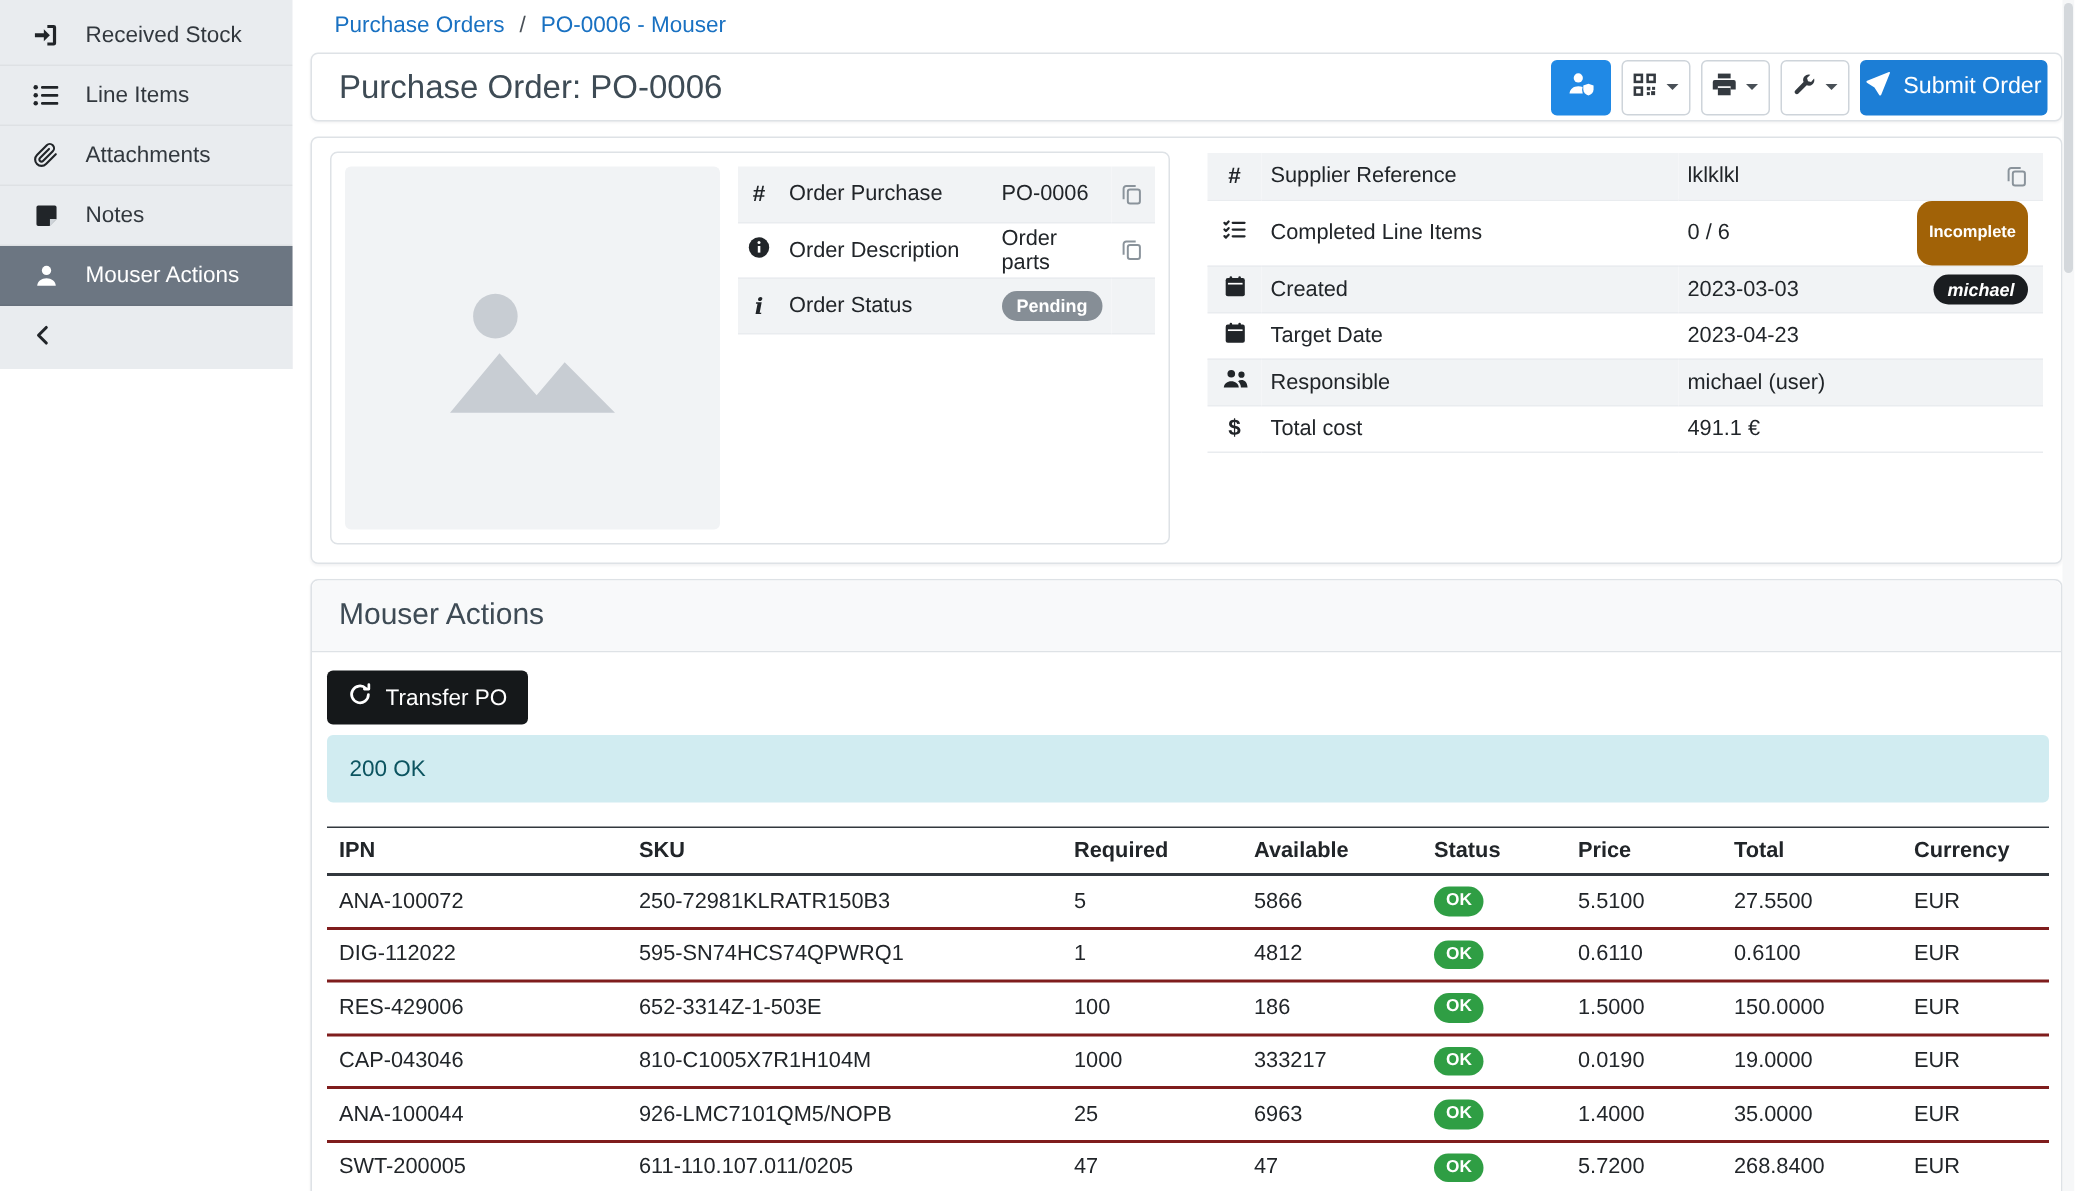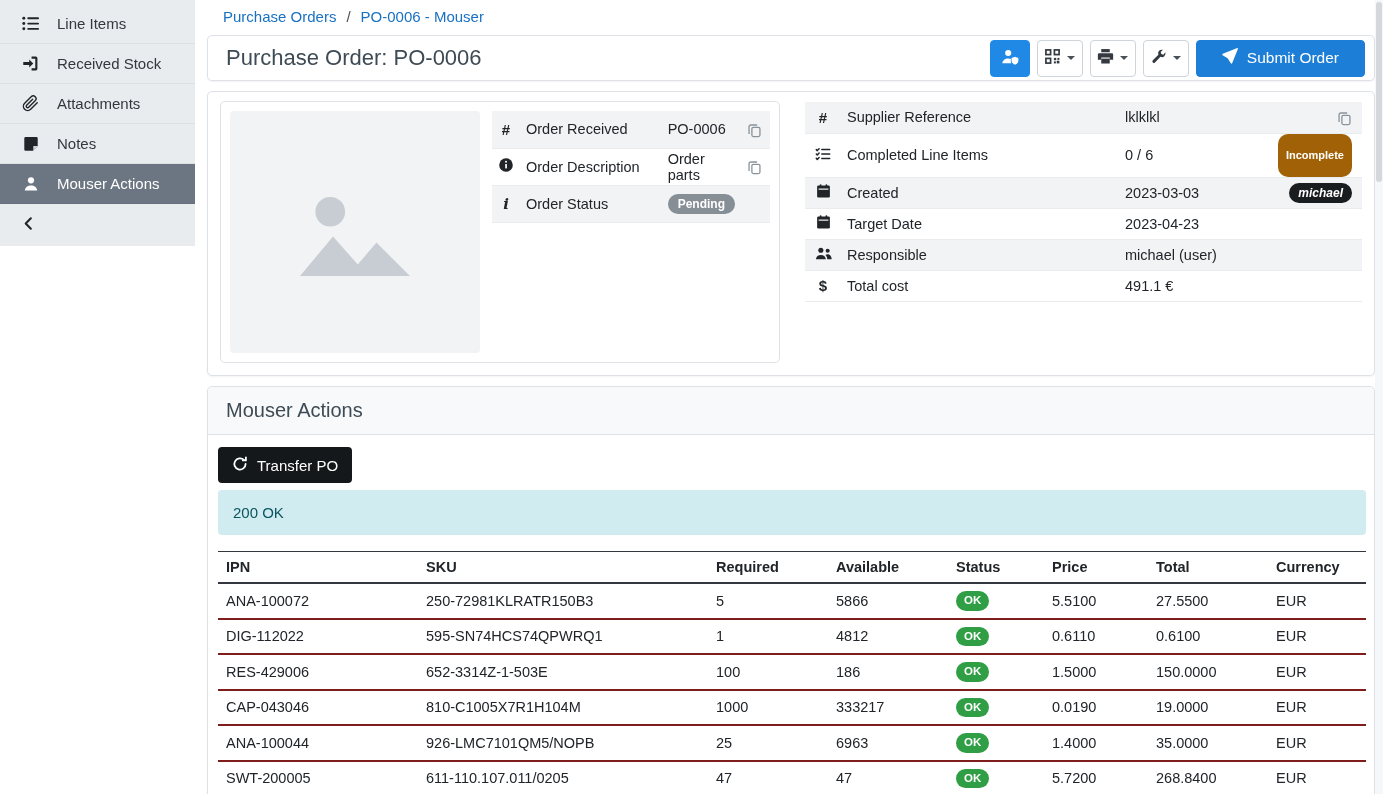--- a/index.html
+++ b/index.html
@@ -35,21 +35,21 @@
   .header-panel { height:46px; display:flex; align-items:center; justify-content:space-between; padding:0 9px 0 18px; }
   .page-title { margin:0; font-size:22px; font-weight:500; color:#3e4b55; }
 
   .actions { display:flex; align-items:center; gap:7px; }
   .btn { height:37px; display:inline-flex; align-items:center; justify-content:center;
     border-radius:4px; border:1px solid transparent; background:#fff; cursor:pointer;
     font-family:inherit; font-size:15px; padding:0; }
   .btn-icon-blue { width:40px; background:#2089e5; border-color:#2089e5; color:#fff; }
   .btn-light { width:46px; border-color:#ced4da; color:#343a40; gap:6px; }
   .caret { width:0; height:0; border-left:4px solid transparent; border-right:4px solid transparent; border-top:4.5px solid #495057; }
-  .btn-submit { background:#1c7ed6; border-color:#1c7ed6; color:#fff; padding:0 25px; gap:9px; font-size:15.5px; }
+  .btn-submit { background:#1c7ed6; border-color:#1c7ed6; color:#fff; padding:0 3px; gap:9px; font-size:15.5px; }
 
   
   .details-panel { display:flex; gap:25px; padding:9px 12px; min-height:285px; align-items:flex-start; }
   .detail-card { flex:0 0 560px; border:1px solid #dee2e6; border-radius:5px; padding:9px; display:flex; gap:12px; }
   .thumb { width:250px; height:242px; flex:0 0 250px; background:#f1f3f5; border-radius:4px;
     display:flex; align-items:center; justify-content:center; }
 
   table.kv { border-collapse:collapse; width:100%; font-size:14.5px; align-self:flex-start; }
   table.kv tr:nth-child(odd) { background:#f1f3f5; }
   table.kv td { padding:0 6px; border-bottom:1px solid #e9ecef; vertical-align:middle; }
@@ -97,38 +97,38 @@
 </head>
 <body>
 
 <div class="app">
 
   <aside class="sidebar">
     <nav class="side-nav">
       <div class="side-item">
         <span class="sic">
           <svg width="17" height="17" viewBox="0 0 16 16" fill="currentColor">
+              <path d="M9 1.5h4A1.5 1.5 0 0 1 14.5 3v10A1.5 1.5 0 0 1 13 14.5H9v-2h3.5v-9H9z"></path>
+              <path d="M6.8 4.2 10.6 8l-3.8 3.8V9.3H1.2V6.7h5.6z"></path>
+            </svg>
+        </span>
+        <span>Received Stock</span>
+      </div>
+      <div class="side-item">
+        <span class="sic">
+          <svg width="17" height="17" viewBox="0 0 16 16" fill="currentColor">
               <circle cx="1.7" cy="3" r="1.4"></circle>
               <rect x="5" y="2.2" width="11" height="1.7" rx=".8"></rect>
               <circle cx="1.7" cy="8" r="1.4"></circle>
               <rect x="5" y="7.2" width="11" height="1.7" rx=".8"></rect>
               <circle cx="1.7" cy="13" r="1.4"></circle>
               <rect x="5" y="12.2" width="11" height="1.7" rx=".8"></rect>
             </svg>
         </span>
         <span>Line Items</span>
-      </div>
-      <div class="side-item">
-        <span class="sic">
-          <svg width="17" height="17" viewBox="0 0 16 16" fill="currentColor">
-              <path d="M9 1.5h4A1.5 1.5 0 0 1 14.5 3v10A1.5 1.5 0 0 1 13 14.5H9v-2h3.5v-9H9z"></path>
-              <path d="M6.8 4.2 10.6 8l-3.8 3.8V9.3H1.2V6.7h5.6z"></path>
-            </svg>
-        </span>
-        <span>Received Stock</span>
       </div>
       <div class="side-item">
         <span class="sic">
           <svg width="17" height="17" viewBox="0 0 24 24" fill="none" stroke="currentColor" stroke-width="2" stroke-linecap="round" stroke-linejoin="round">
               <path d="M21.44 11.05l-9.19 9.19a6 6 0 0 1-8.49-8.49l9.19-9.19a4 4 0 0 1 5.66 5.66l-9.2 9.19a2 2 0 0 1-2.83-2.83l8.49-8.48"></path>
             </svg>
         </span>
         <span>Attachments</span>
       </div>
       <div class="side-item">
@@ -236,21 +236,21 @@
               <svg width="132" height="112" viewBox="0 0 24 20" fill="#c8cdd3">
                   <circle cx="7.5" cy="6.5" r="2.7"></circle>
                   <path d="M2 18.2l6-7.2 4.5 5.1 3.4-4 6.1 6.1z"></path>
                 </svg>
             </span>
           </div>
           <table class="kv kv-left">
             <tbody>
                 <tr>
               <td class="ic"><span class="glyph">#</span></td>
-              <td class="lbl">Order Received</td>
+              <td class="lbl">Order Purchase</td>
               <td>PO-0006</td>
               <td class="cp"><span class="copy-btn">
                       <svg width="15" height="15" viewBox="0 0 16 16" fill="none" stroke="currentColor" stroke-width="1.4">
                         <rect x="5.2" y="4.6" width="8.6" height="9.9" rx="1.6"></rect>
                         <path d="M10.8 2.1H4.1A1.9 1.9 0 0 0 2.2 4v7.6"></path>
                       </svg>
                     </span></td>
             </tr>
             <tr>
               <td class="ic"><span><svg width="16" height="16" viewBox="0 0 16 16">

